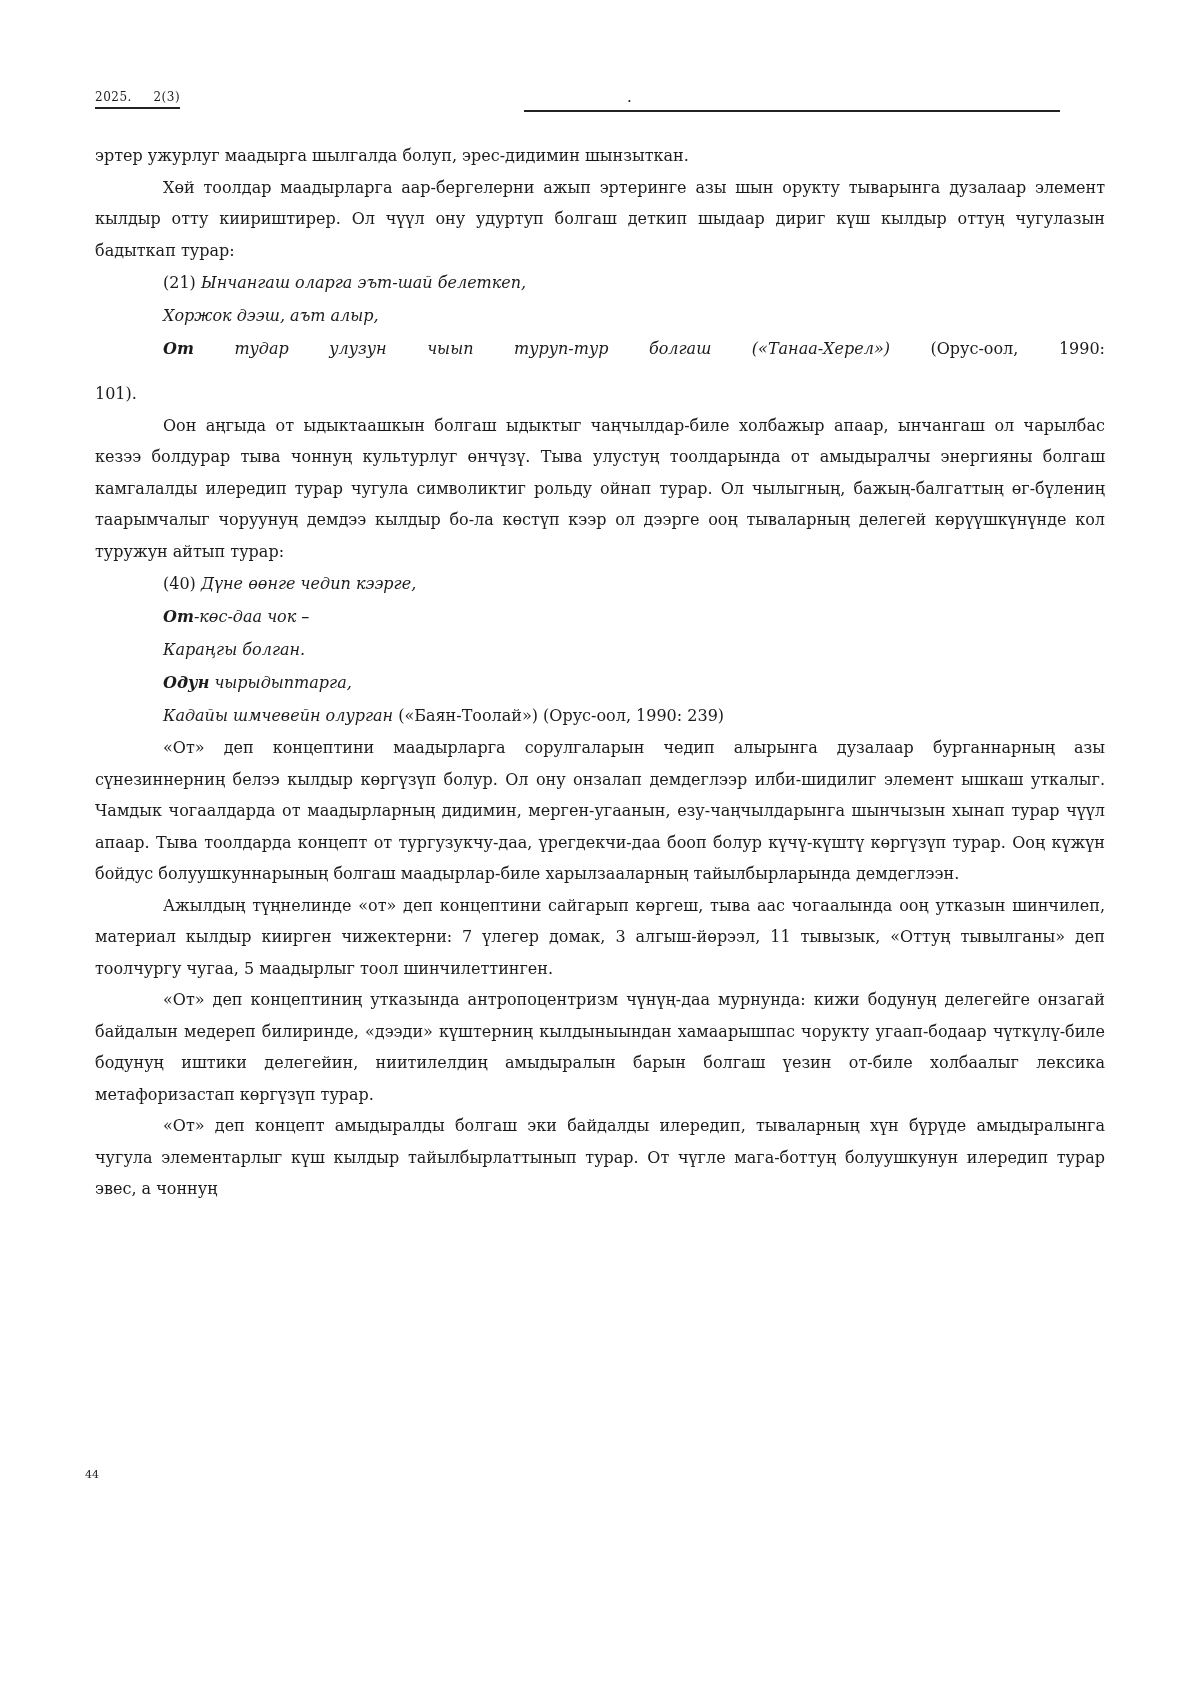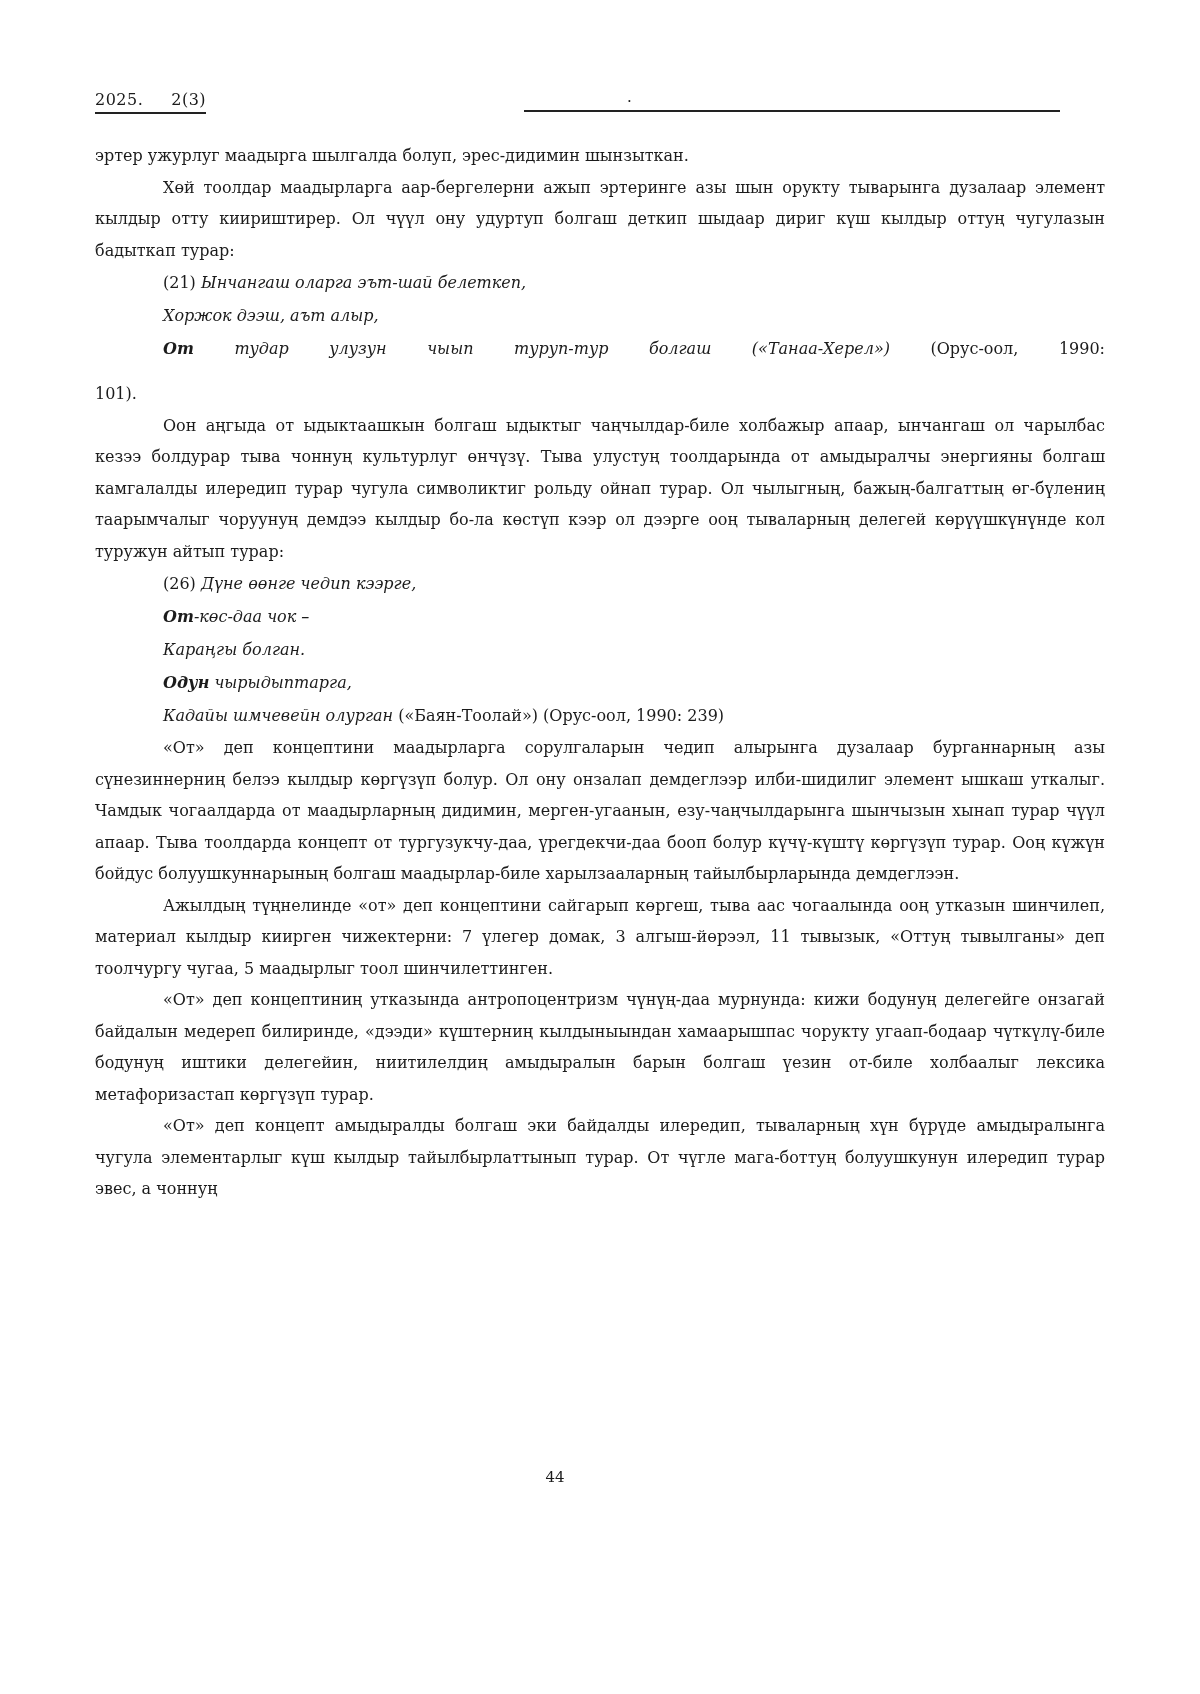--- a/index.html
+++ b/index.html
@@ -11,21 +11,21 @@
     background: #ffffff;
     font-family: "DejaVu Serif", "Liberation Serif", serif;
     color: #1b1b1b;
     overflow: hidden;
   }
   
   .hdr-issue {
     position: absolute;
     left: 95px;
     top: 90px;
-    font-size: 16px;
+    font-size: 12px;
     letter-spacing: 0.5px;
     white-space: pre;
     border-bottom: 2px solid #222;
     padding-bottom: 3px;
   }
   .hdr-rule {
     position: absolute;
     left: 524px;
     top: 110px;
     width: 536px;
@@ -57,44 +57,43 @@
     text-align-last: justify;
     line-height: 33px;
   }
   .cont { margin-top: 13px; text-align: left; }
   .seg-n { font-style: normal; }
   .seg-i { font-style: italic; }
   .seg-bi { font-style: italic; font-weight: bold; }
   
   .page-num {
     position: absolute;
-    left: 95px;
+    left: 85px;
     top: 1468px;
     width: 920px;
-    text-align: center;
-    font-size: 15px;
+    font-size: 11px;
   }
 </style>
 </head>
 <body>
 
 <div class="page">
   <div class="hdr-issue">2025.     2(3)</div>
   <div class="hdr-dot">.</div>
   <div class="hdr-rule"></div>
 
   <main class="body-col">
       <div class="blk p"><span class="seg-n">эртер ужурлуг маадырга шылгалда болуп, эрес-дидимин шынзыткан.</span></div>
       <div class="blk p indent"><span class="seg-n">Хөй тоолдар маадырларга аар-бергелерни ажып эртеринге азы шын орукту тыварынга дузалаар элемент кылдыр отту киириштирер. Ол чүүл ону удуртуп болгаш деткип шыдаар дириг күш кылдыр оттуң чугулазын бадыткап турар:</span></div>
       <div class="blk verse"><span class="seg-n">(21) </span><span class="seg-i">Ынчангаш оларга эът-шай белеткеп,</span></div>
       <div class="blk verse"><span class="seg-i">Хоржок дээш, аът алыр,</span></div>
       <div class="blk cite"><span class="seg-bi">От</span><span class="seg-i"> тудар улузун чыып туруп-тур болгаш («Танаа-Херел»)</span><span class="seg-n"> (Орус-оол, 1990:</span></div>
       <div class="blk cont"><span class="seg-n">101).</span></div>
       <div class="blk p indent"><span class="seg-n">Оон аңгыда от ыдыктаашкын болгаш ыдыктыг чаңчылдар-биле холбажыр апаар, ынчангаш ол чарылбас кезээ болдурар тыва чоннуң культурлуг өнчүзү. Тыва улустуң тоолдарында от амыдыралчы энергияны болгаш камгалалды илередип турар чугула символиктиг рольду ойнап турар. Ол чылыгның, бажың-балгаттың өг-бүлениң таарымчалыг чоруунуң демдээ кылдыр бо-ла көстүп кээр ол дээрге ооң тываларның делегей көрүүшкүнүнде кол туружун айтып турар:</span></div>
-      <div class="blk verse"><span class="seg-n">(26) </span><span class="seg-i">Дүне өөнге чедип кээрге,</span></div>
+      <div class="blk verse"><span class="seg-n">(40) </span><span class="seg-i">Дүне өөнге чедип кээрге,</span></div>
       <div class="blk verse"><span class="seg-bi">От</span><span class="seg-i">-көс-даа чок –</span></div>
       <div class="blk verse"><span class="seg-i">Караңгы болган.</span></div>
       <div class="blk verse"><span class="seg-bi">Одун</span><span class="seg-i"> чырыдыптарга,</span></div>
       <div class="blk verse"><span class="seg-i">Кадайы шмчевейн олурган</span><span class="seg-n"> («Баян-Тоолай») (Орус-оол, 1990: 239)</span></div>
       <div class="blk p indent"><span class="seg-n">«От» деп концептини маадырларга сорулгаларын чедип алырынга дузалаар бурганнарның азы сүнезиннерниң белээ кылдыр көргүзүп болур. Ол ону онзалап демдеглээр илби-шидилиг элемент ышкаш уткалыг. Чамдык чогаалдарда от маадырларның дидимин, мерген-угаанын, езу-чаңчылдарынга шынчызын хынап турар чүүл апаар. Тыва тоолдарда концепт от тургузукчу-даа, үрегдекчи-даа бооп болур күчү-күштү көргүзүп турар. Ооң күжүн бойдус болуушкуннарының болгаш маадырлар-биле харылзааларның тайылбырларында демдеглээн.</span></div>
       <div class="blk p indent"><span class="seg-n">Ажылдың түңнелинде «от» деп концептини сайгарып көргеш, тыва аас чогаалында ооң утказын шинчилеп, материал кылдыр киирген чижектерни: 7 үлегер домак, 3 алгыш-йөрээл, 11 тывызык, «Оттуң тывылганы» деп тоолчургу чугаа, 5 маадырлыг тоол шинчилеттинген.</span></div>
       <div class="blk p indent"><span class="seg-n">«От» деп концептиниң утказында антропоцентризм чүнүң-даа мурнунда: кижи бодунуң делегейге онзагай байдалын медереп билиринде, «дээди» күштерниң кылдыныындан хамаарышпас чорукту угаап-бодаар чүткүлү-биле бодунуң иштики делегейин, ниитилелдиң амыдыралын барын болгаш үезин от-биле холбаалыг лексика метафоризастап көргүзүп турар.</span></div>
       <div class="blk p indent"><span class="seg-n">«От» деп концепт амыдыралды болгаш эки байдалды илередип, тываларның хүн бүрүде амыдыралынга чугула элементарлыг күш кылдыр тайылбырлаттынып турар. От чүгле мага-боттуң болуушкунун илередип турар эвес, а чоннуң</span></div>
     </main>
 

